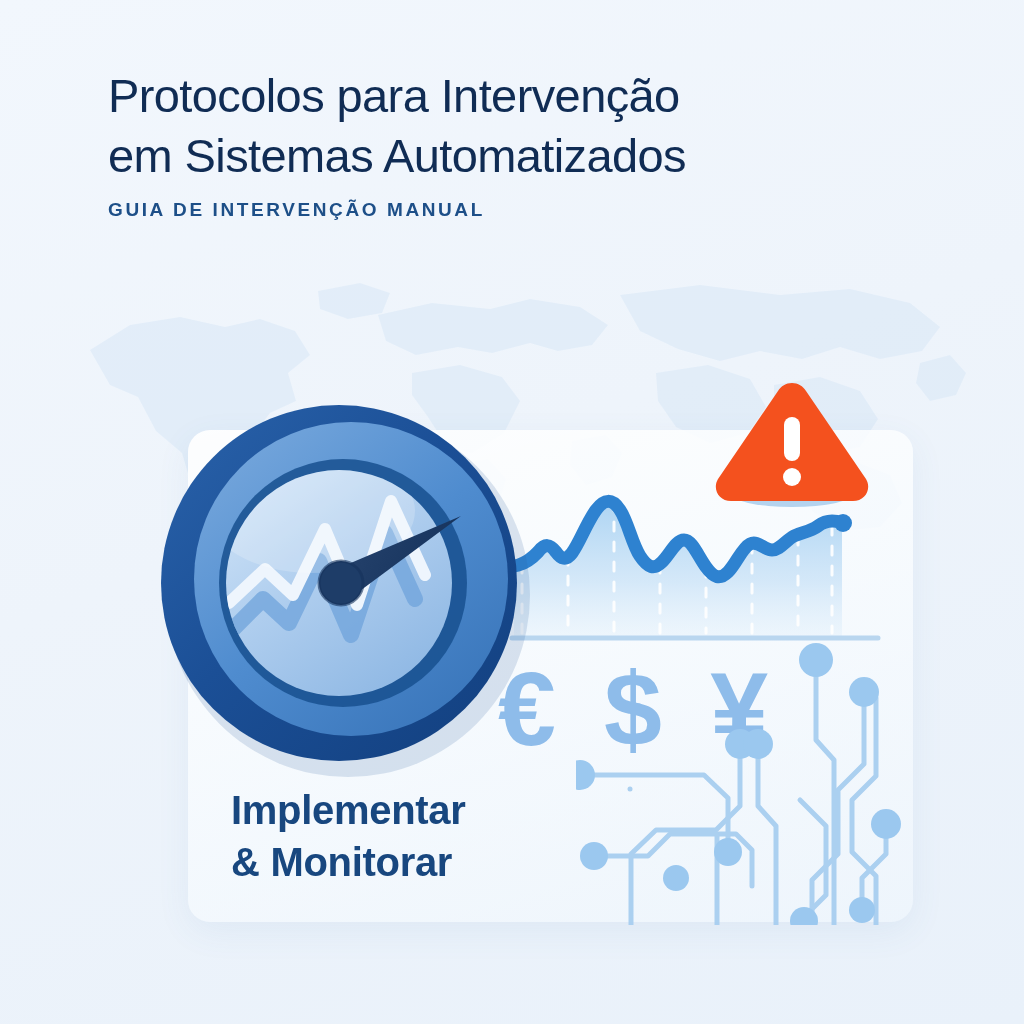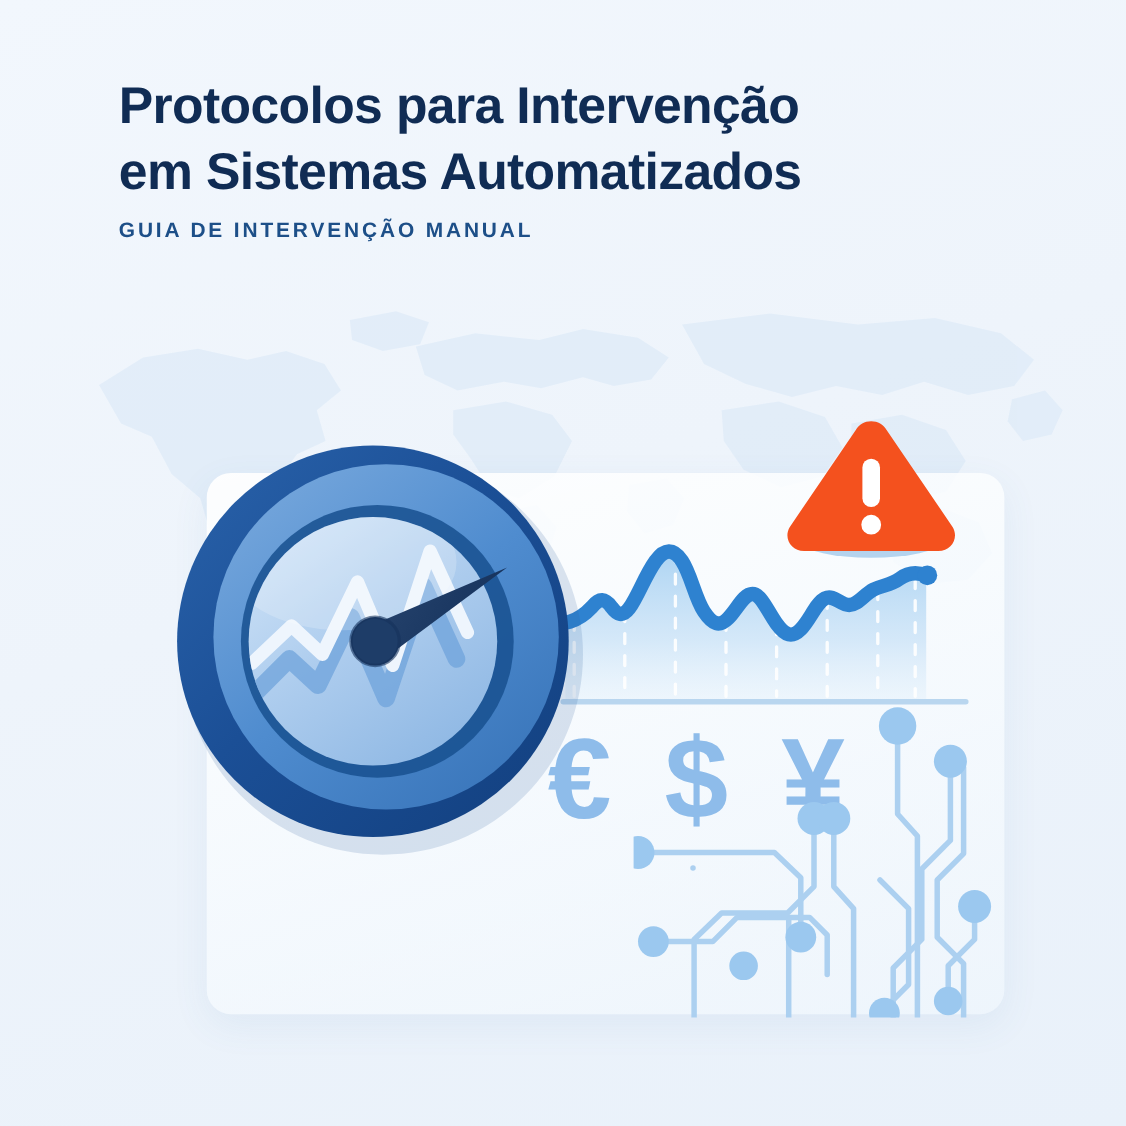--- a/index.html
+++ b/index.html
@@ -16,21 +16,21 @@
     overflow:hidden;
   }
   
   #worldmap {
     position:absolute; left:60px; top:255px; width:910px; height:330px;
     opacity:.55; pointer-events:none;
   }
   
   #header { position:absolute; left:108px; top:66px; width:830px; }
   #title {
-    font-size:47px; line-height:60px; font-weight:bold;
+    font-size:47px; line-height:60px; font-weight:normal;
     color:#102c54; letter-spacing:-0.6px;
     white-space:pre-line;
   }
   #subtitle {
     margin-top:13px;
     font-size:19px; font-weight:bold; color:#1d4f88;
     letter-spacing:2.6px;
   }
   
   #card {
@@ -218,14 +218,16 @@
   </svg>
 
   <svg id="warning" viewBox="0 0 172 135">
     <ellipse cx="86" cy="118" rx="62" ry="14" fill="#9ec6e8" opacity=".75"></ellipse>
     <path fill="#f4511e" d="M86,8 C92,8 97,11 100,16 L160,104 C166,114 159,126 147,126 L25,126
          C13,126 6,114 12,104 L72,16 C75,11 80,8 86,8 Z"></path>
     <rect x="78" y="42" width="16" height="44" rx="8" fill="#ffffff"></rect>
     <circle cx="86" cy="102" r="9" fill="#ffffff"></circle>
   </svg>
 
+  <div id="caption">Implementar
+&amp; Monitorar</div>
 
 </div>
 
 </body></html>

